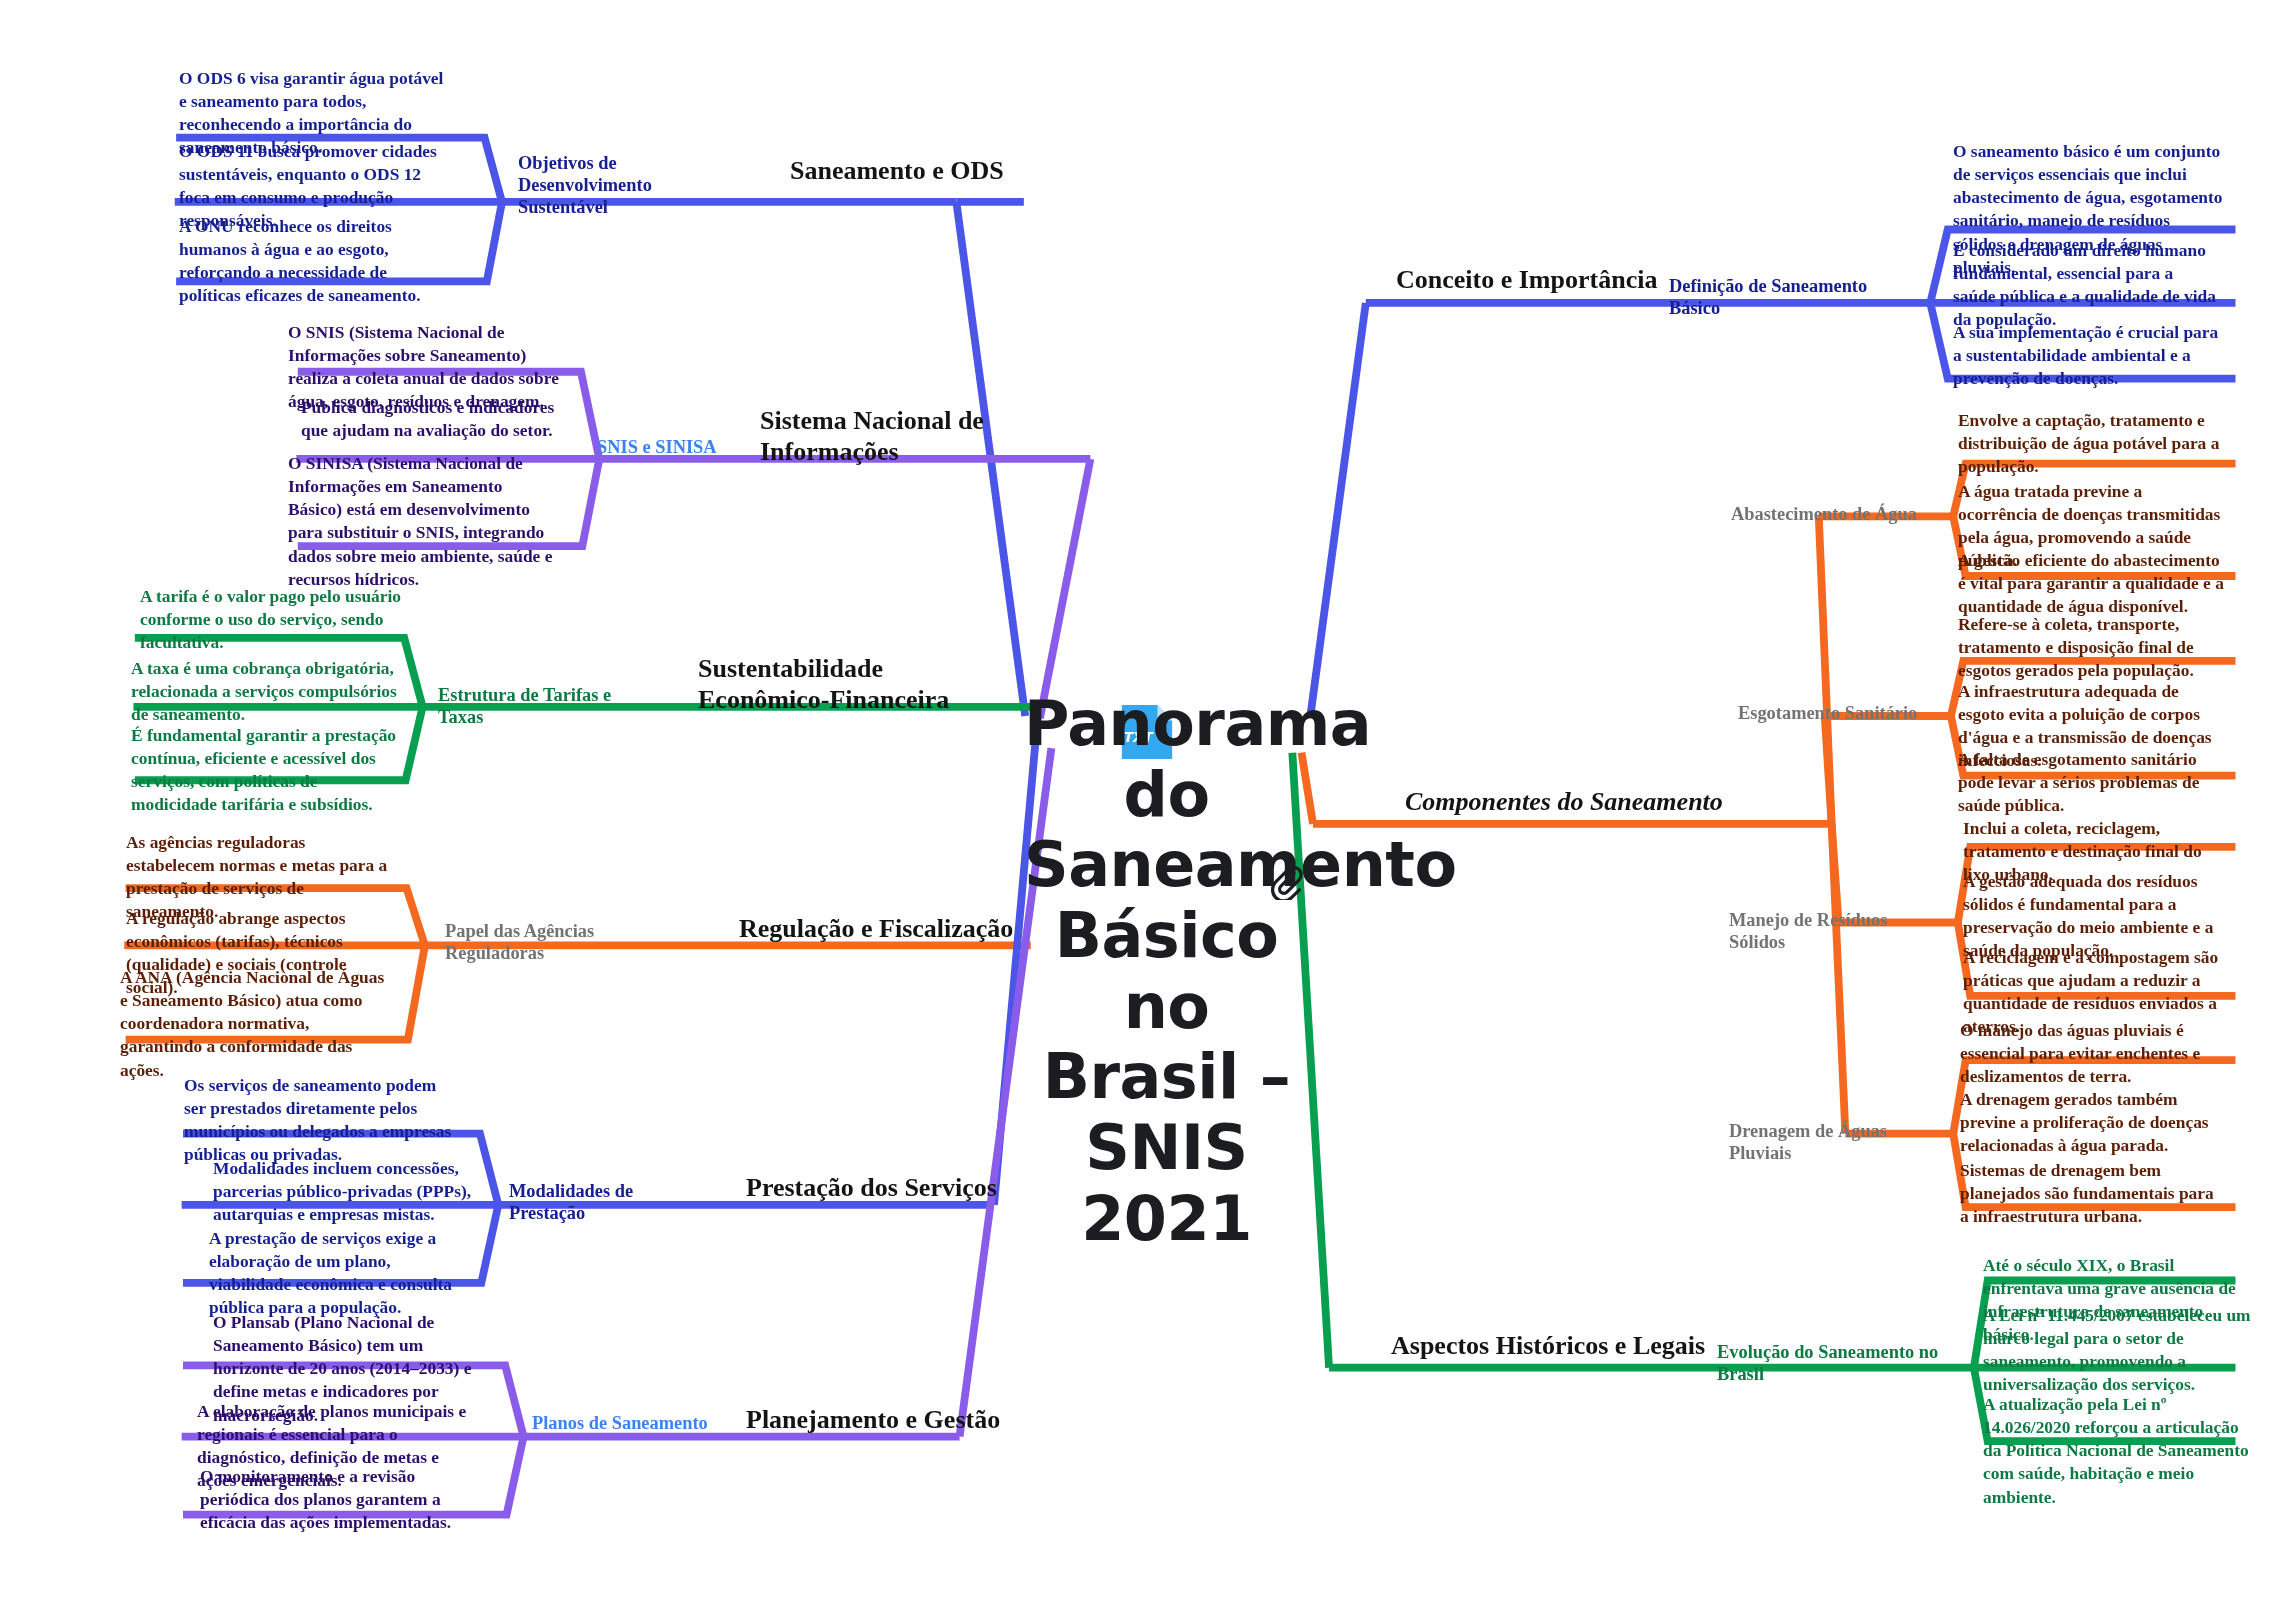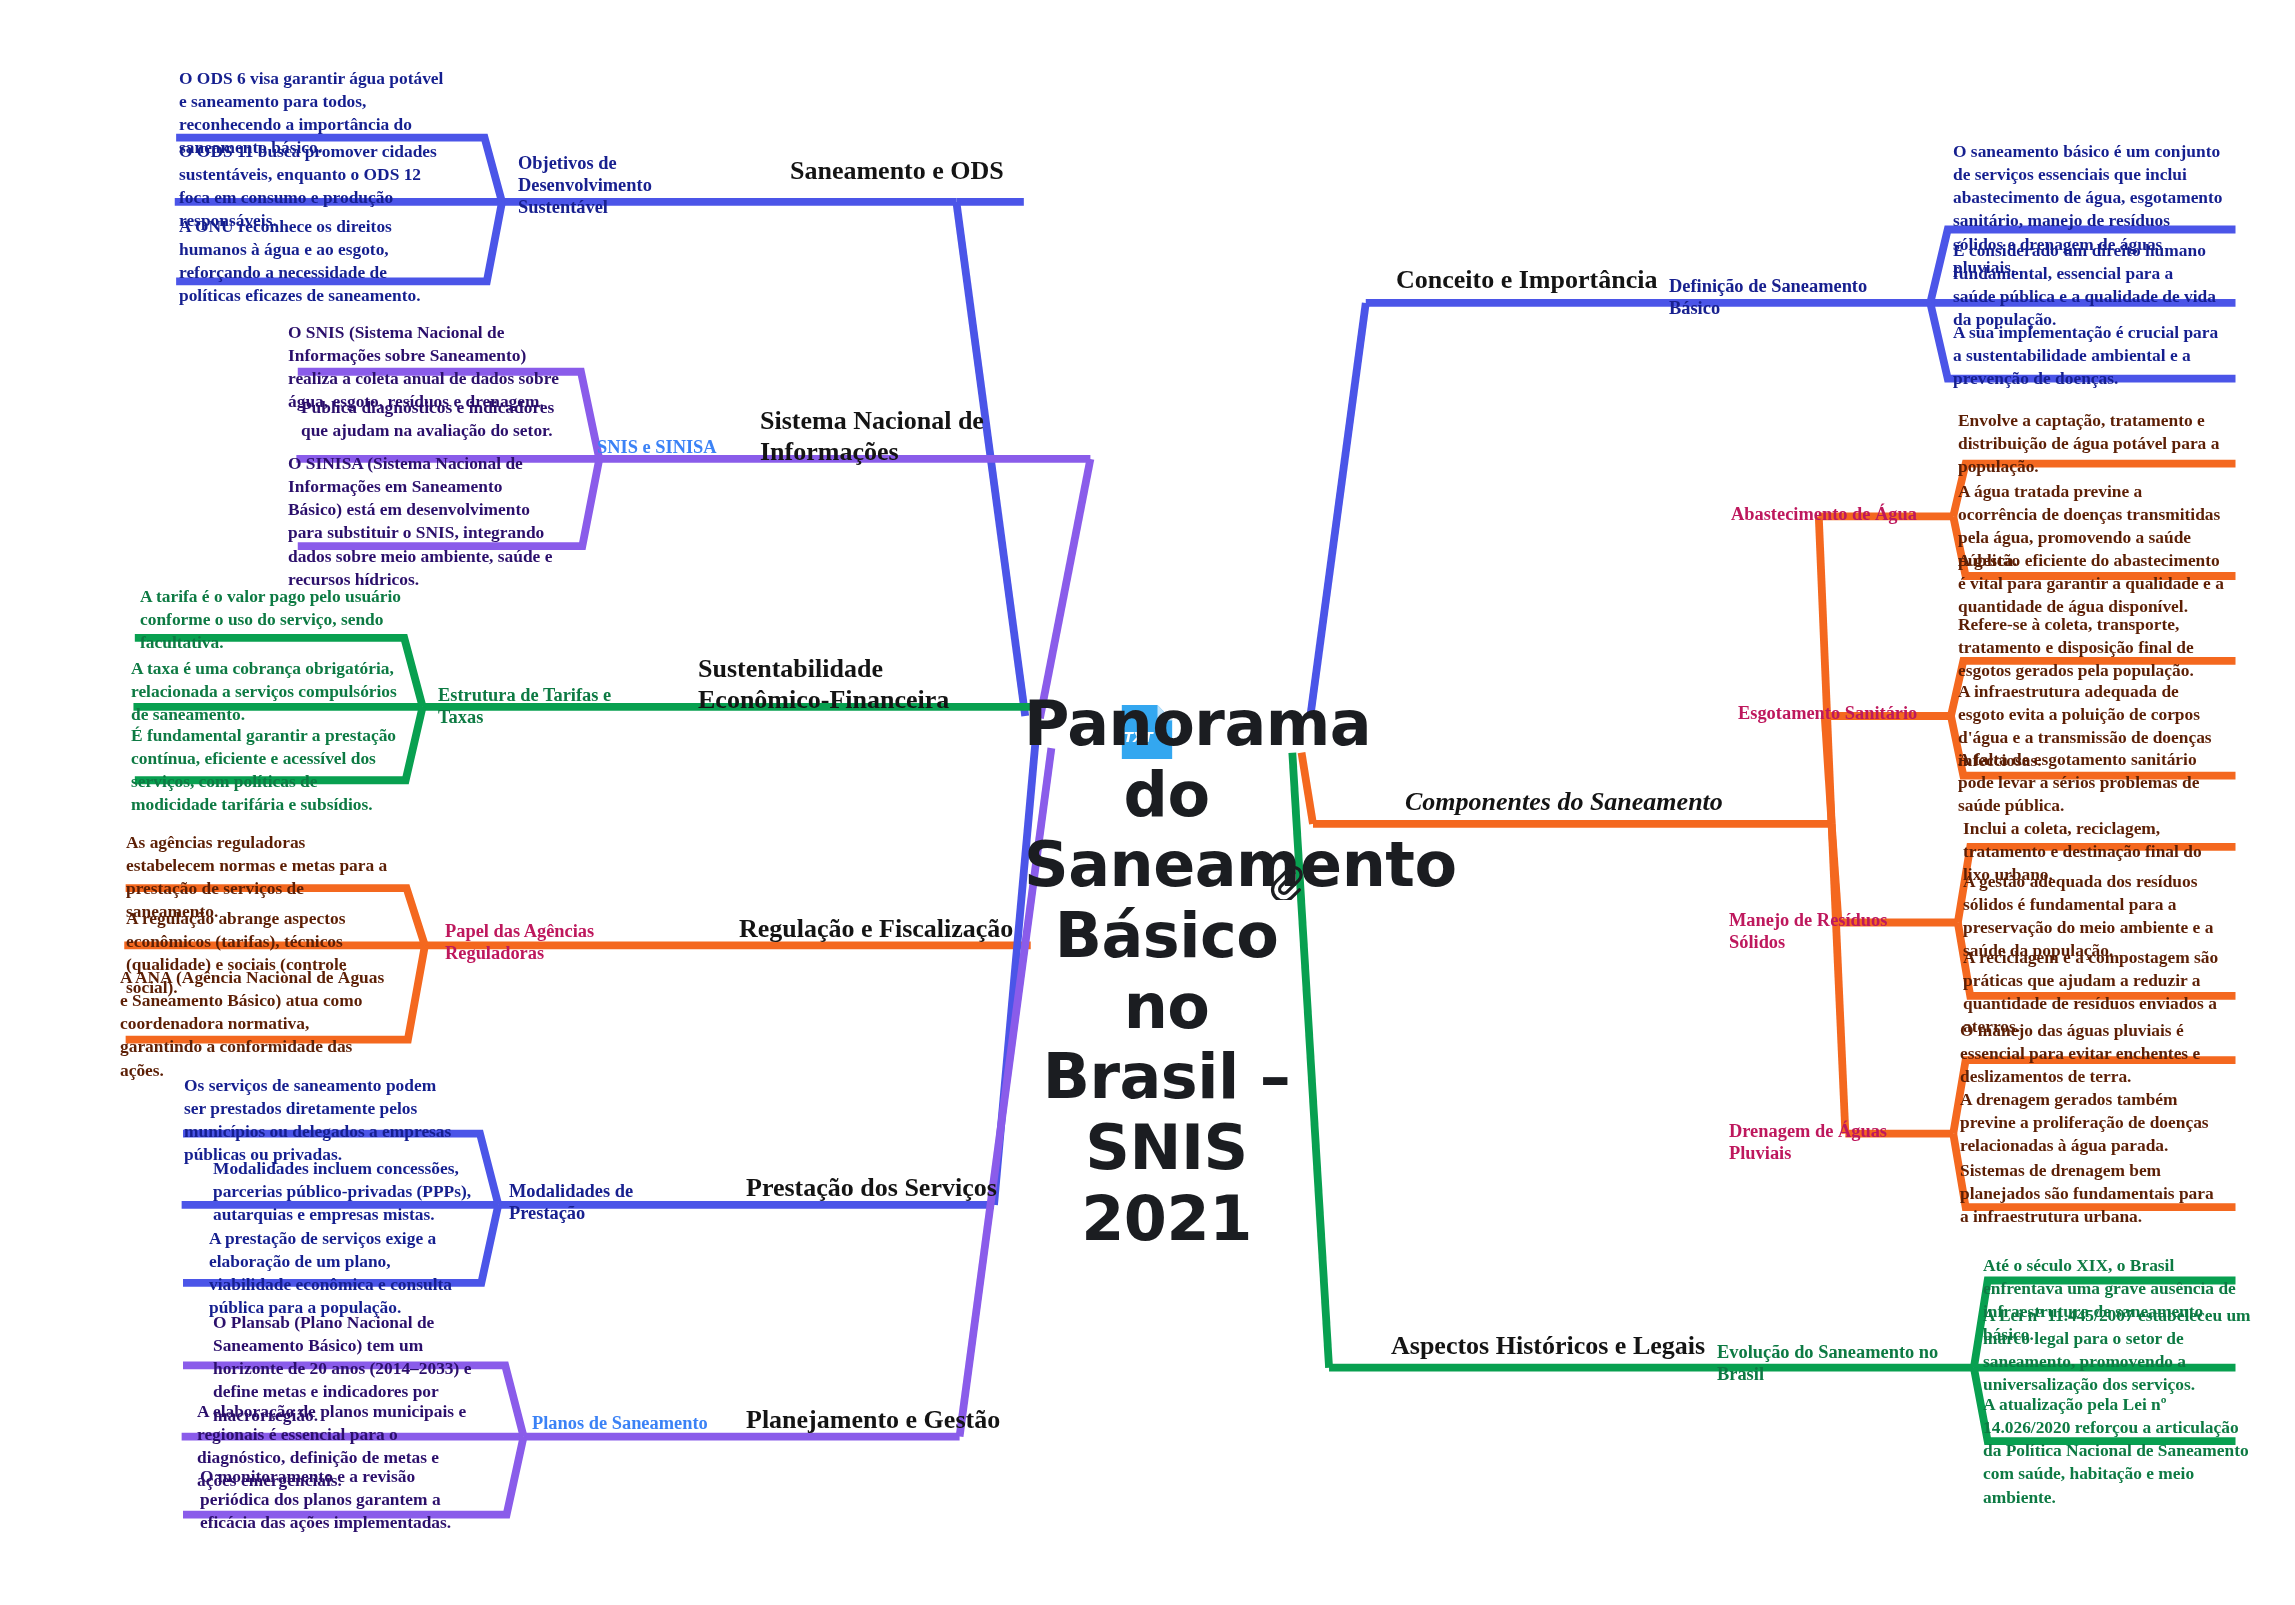--- a/index.html
+++ b/index.html
@@ -41,21 +41,21 @@
   
   .c-blue   {color:#151f8f;}
   .c-purple {color:#2b0f6b;}
   .c-green  {color:#0d7a43;}
   .c-orange {color:#5c1f05;}
   .c-indigo {color:#151f8f;}
 
   .sl-blue  {color:#18208f;}
   .sl-purple{color:#3b82f6;}
   .sl-green {color:#0d7a43;}
-  .sl-orange{color:#be185d;}
+  .sl-orange{color:#737373;}
 </style>
 </head>
 <body>
 
 <div class="stage">
 
   <svg class="lines" viewBox="0 0 5232 3497">
     <g fill="none" stroke-linecap="butt" stroke-linejoin="miter">
 
       <g stroke="#4b55e8" stroke-width="17">

